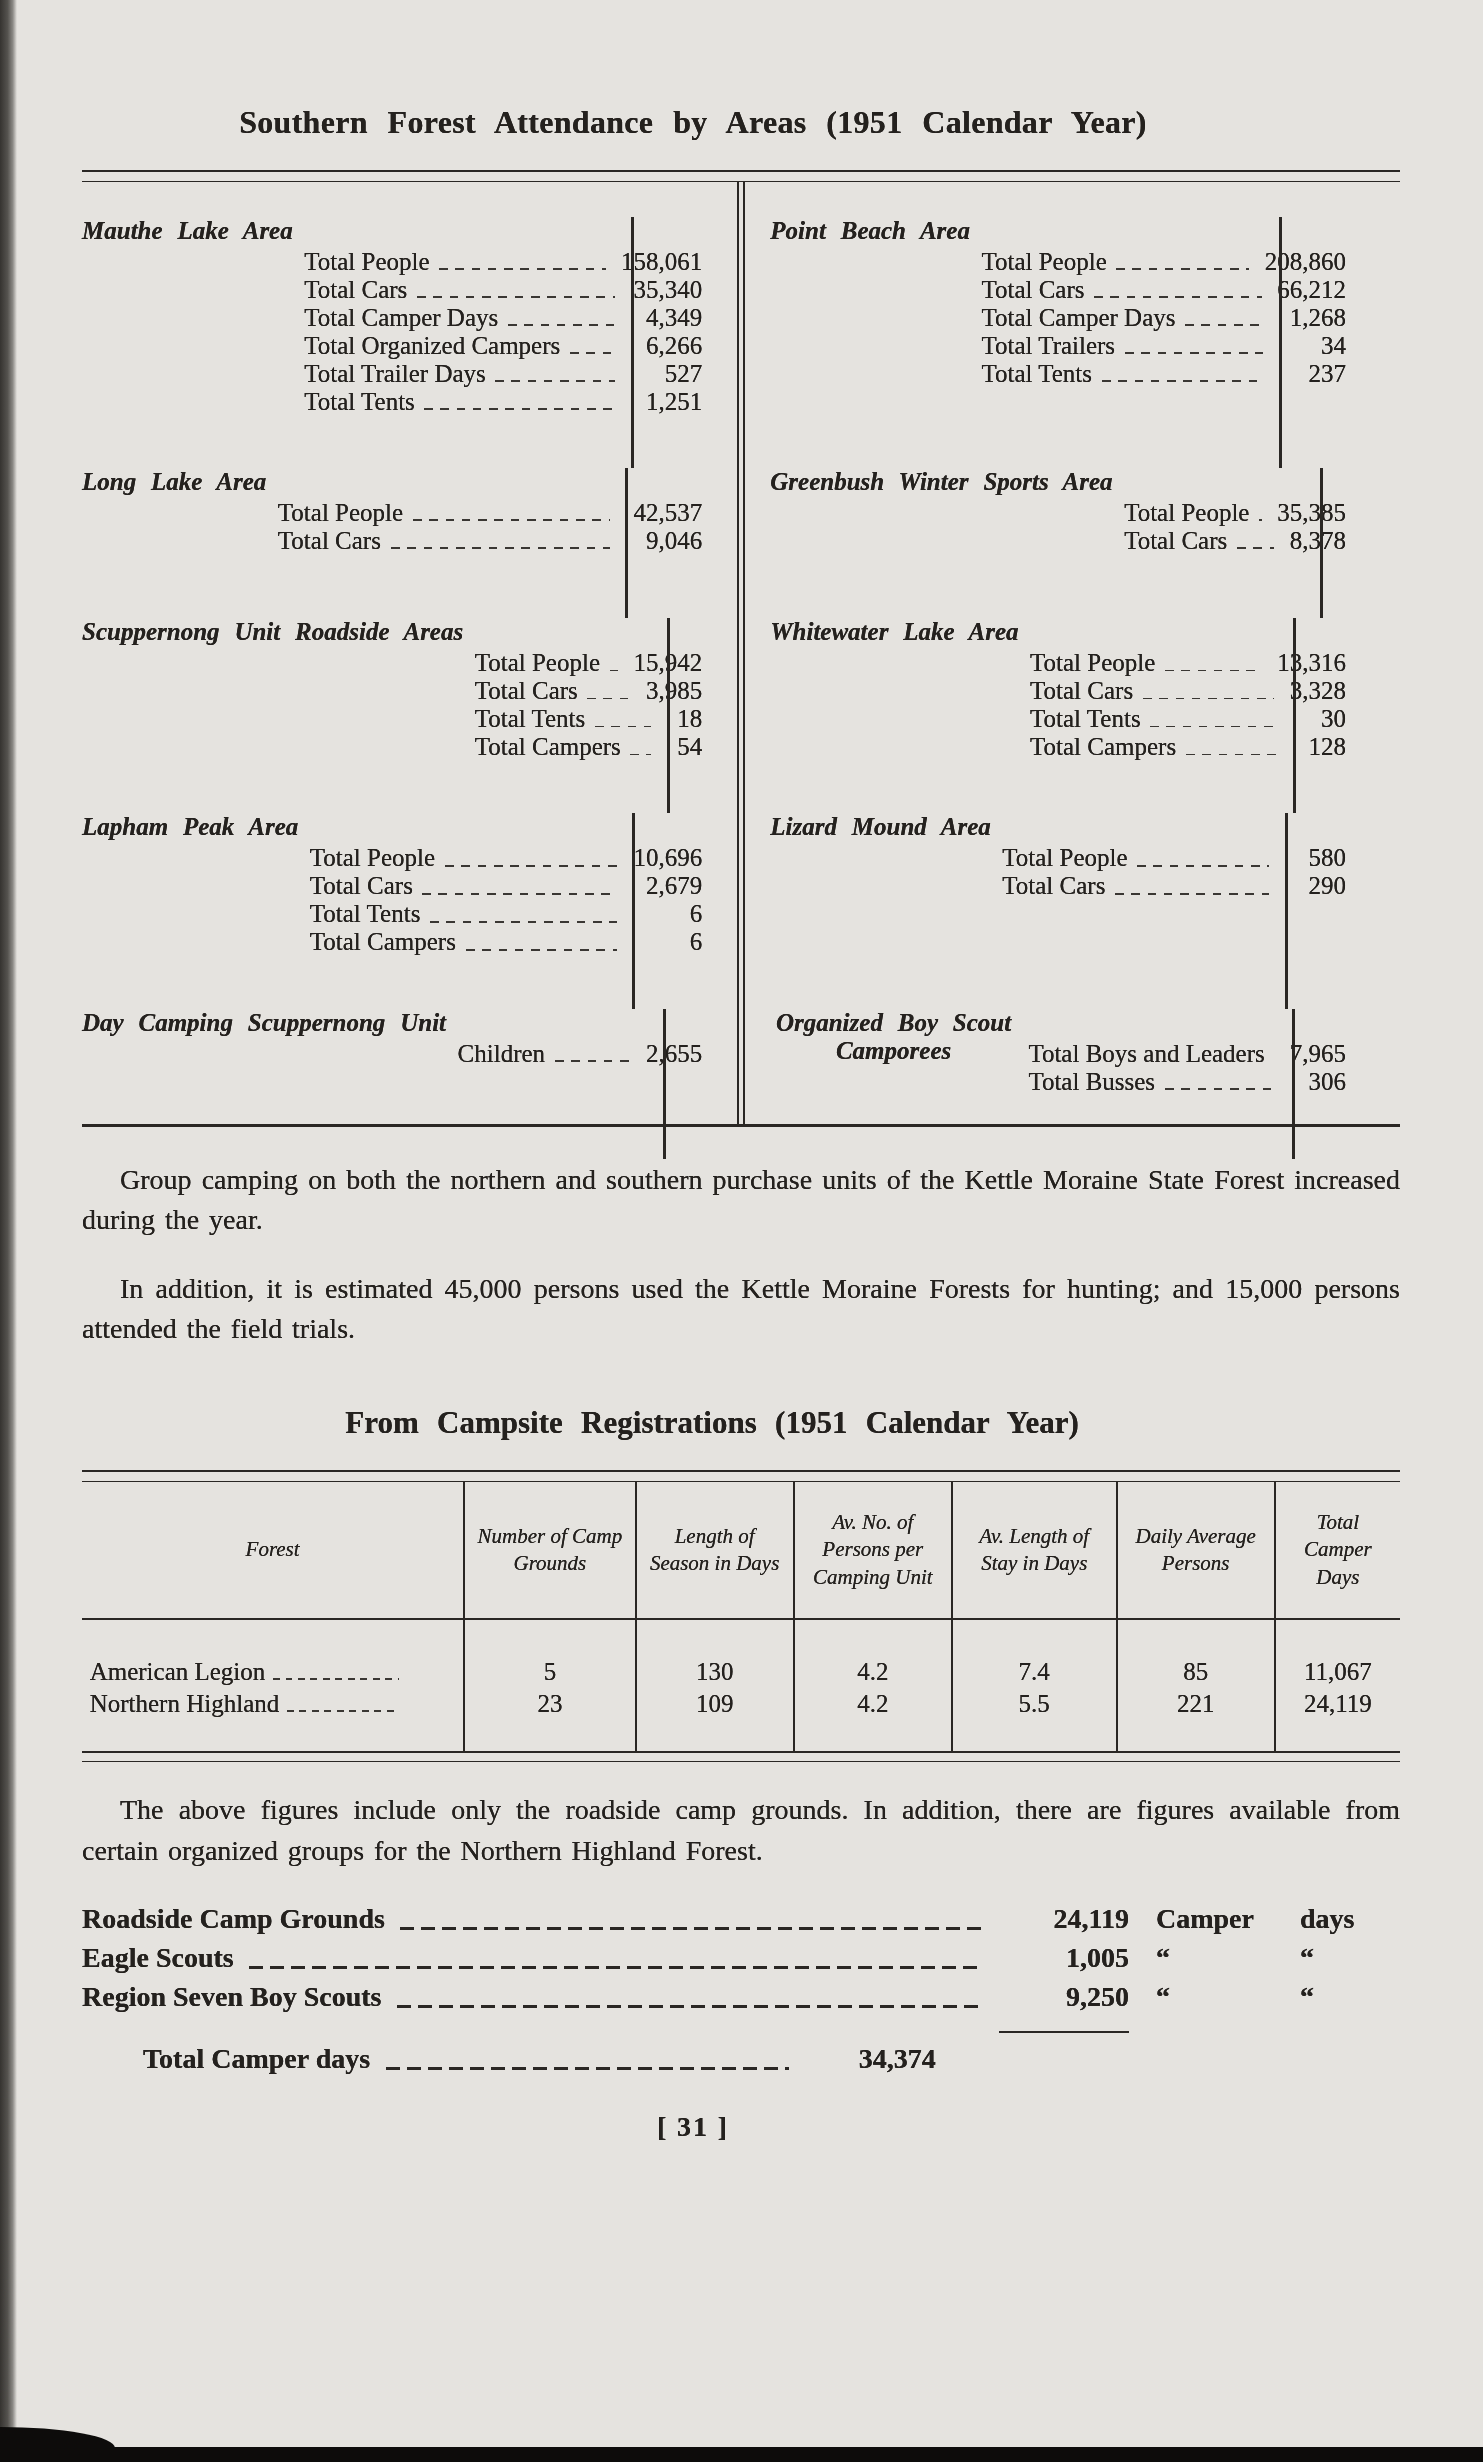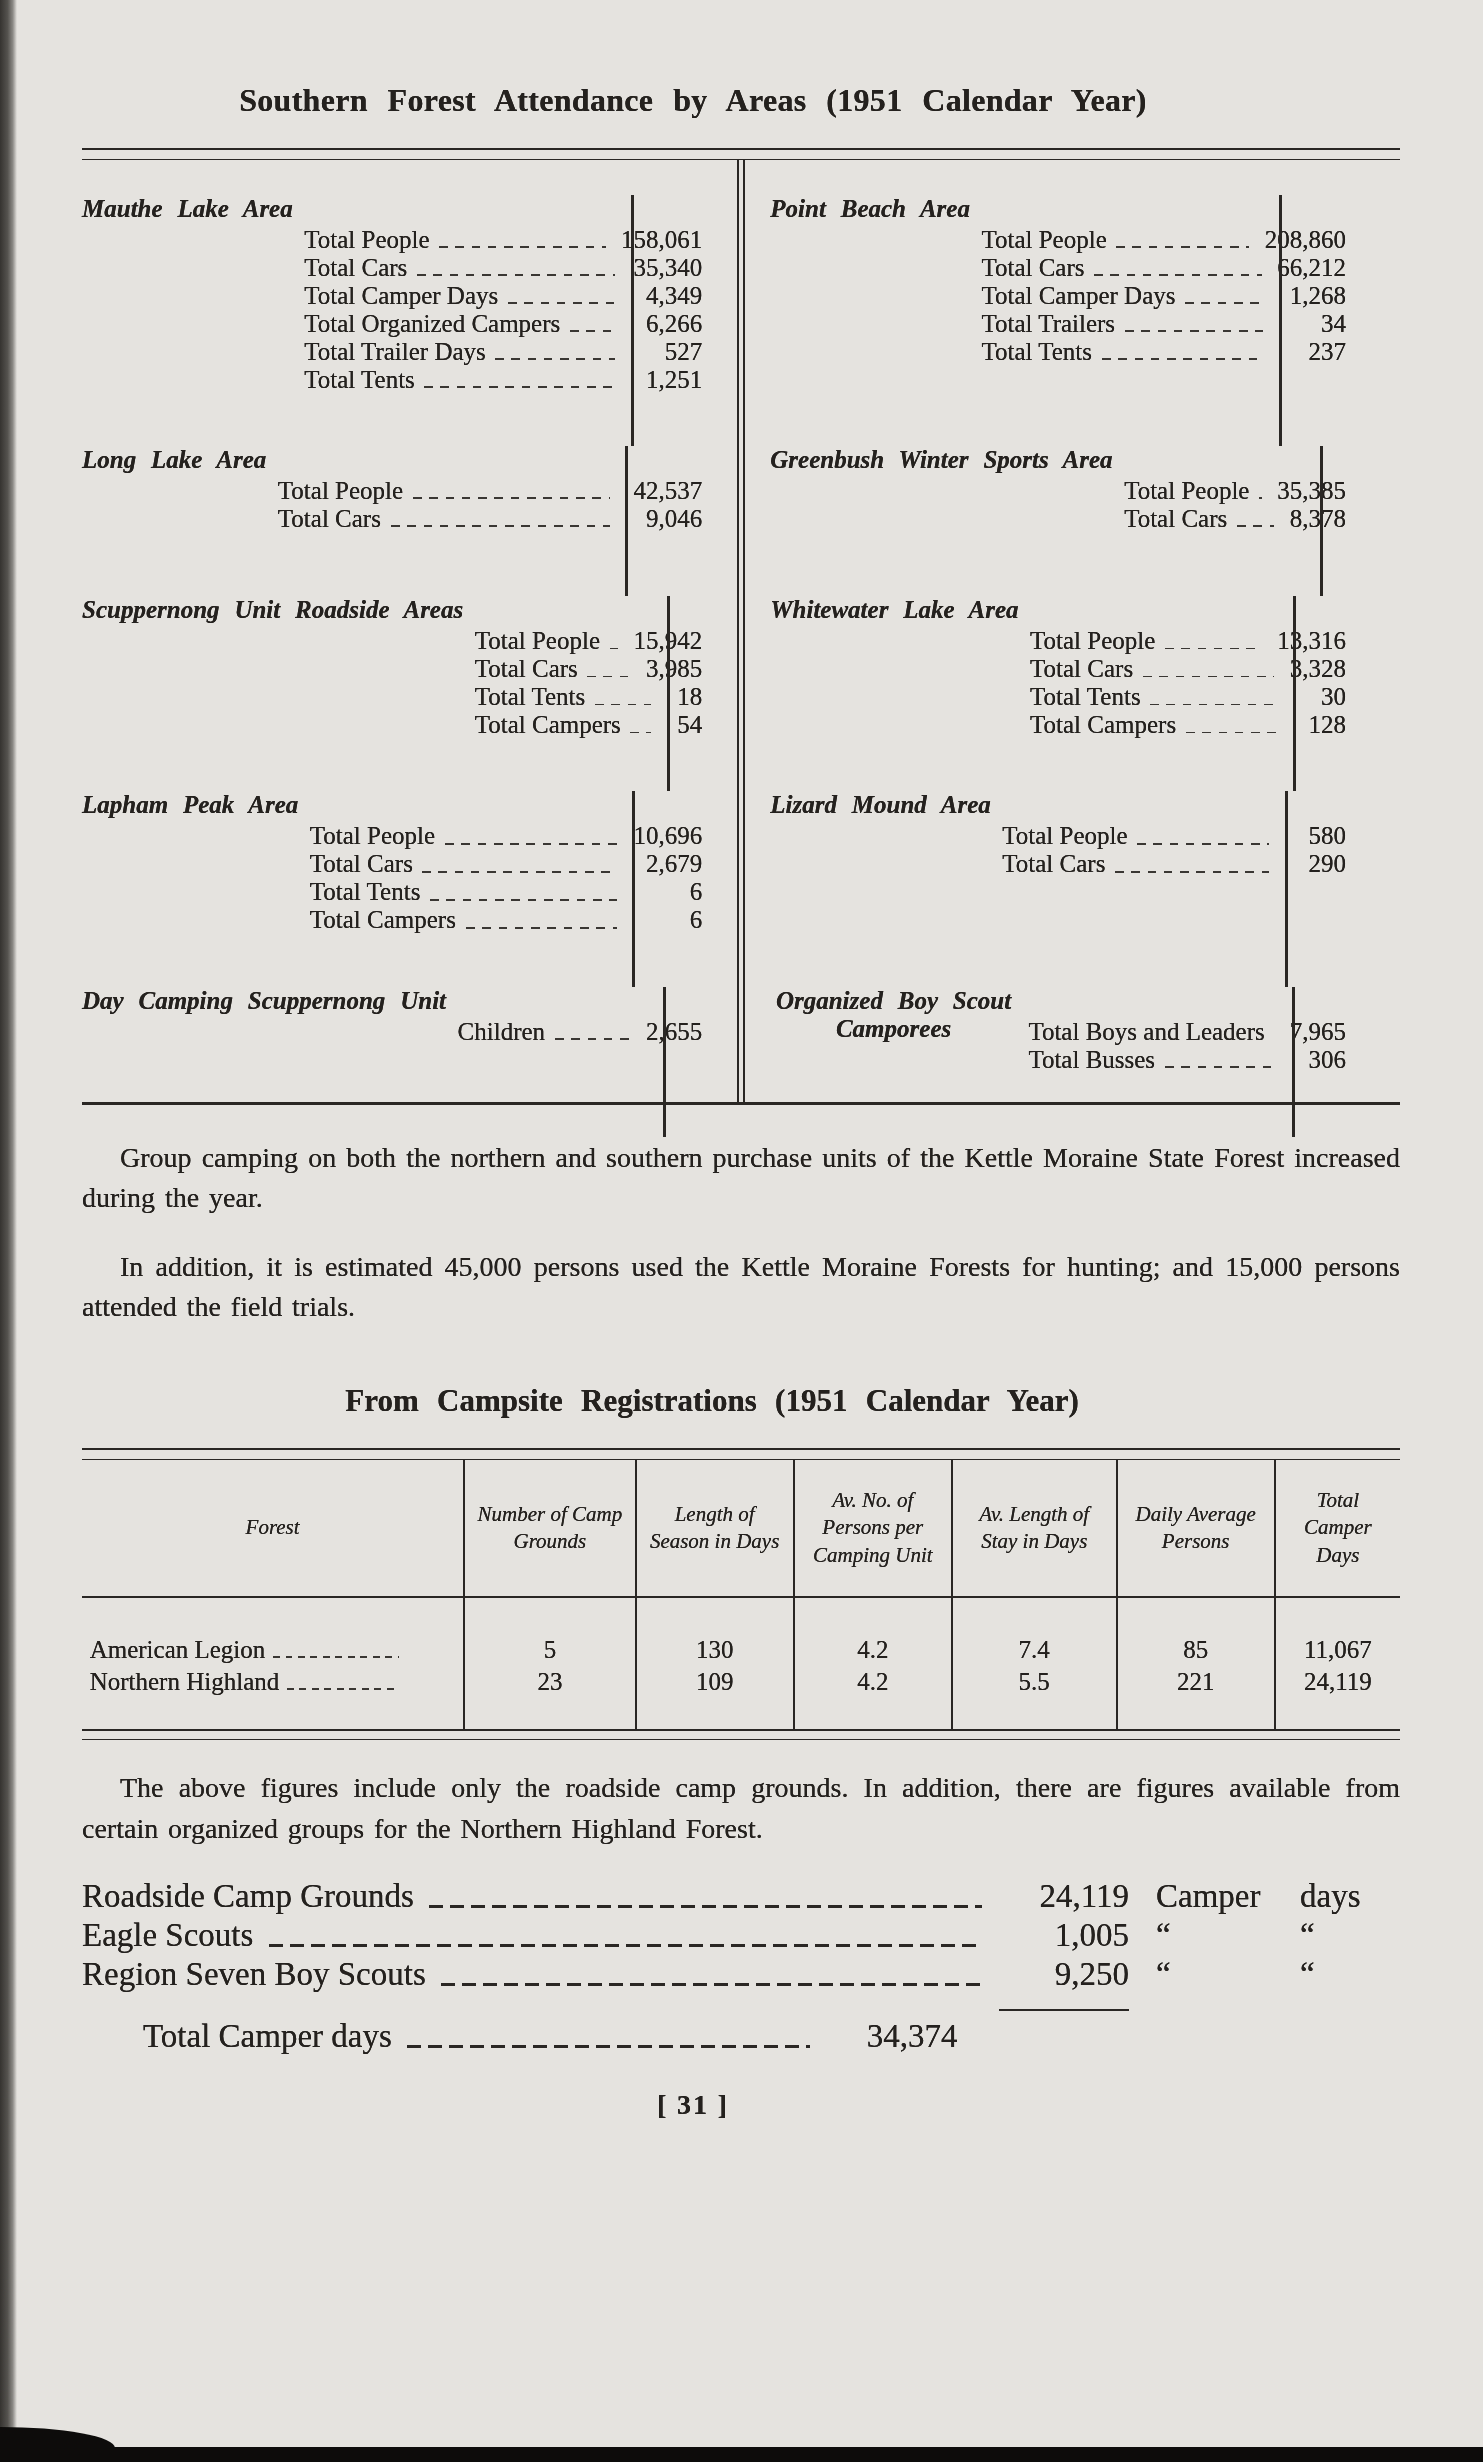--- a/index.html
+++ b/index.html
@@ -12,21 +12,21 @@
     text-shadow:0 0 0.4px currentColor;
   }
   .edge-left{position:absolute;left:0;top:0;bottom:0;width:17.3px;
     background:linear-gradient(90deg,#353330 0%,#55534f 45%,#8b8985 75%,#e5e3df 100%);}
   .edge-bottom{position:absolute;left:0;right:0;bottom:0;height:15.4px;background:#0d0c0b;}
   .edge-corner{position:absolute;left:0;bottom:9.6px;width:115px;height:25px;background:#0d0c0b;
     border-top-right-radius:115px 21px;}
   .content{position:absolute;left:82px;top:0;width:1318px;}
 
   
-  .doc-title{margin-top:82px;text-align:center;font-weight:bold;font-size:32px;
+  .doc-title{margin-top:104px;text-align:center;font-weight:bold;font-size:32px;
     word-spacing:11.5px;letter-spacing:0.3px;padding-right:96px;}
   .reg-title{margin-top:56px;text-align:center;font-weight:bold;font-size:31px;
     word-spacing:10.6px;padding-right:58px;}
 
   
   .dbl-rule{height:8.6px;border-top:2.9px solid #2a2724;border-bottom:1.9px solid #2a2724;}
   .att-wrap{margin-top:29px;}
   .att-table{border-bottom:3.8px solid #2a2724;}
 
   
@@ -61,21 +61,21 @@
     text-align:center;vertical-align:middle;padding:27px 5.8px;border-bottom:2.9px solid #2a2724;}
   .reg-table th,.reg-table td{border-right:2.9px solid #2a2724;}
   .reg-table th:last-child,.reg-table td:last-child{border-right:none;}
   .reg-table td{font-size:25px;text-align:center;padding:1.9px 5.8px;}
   .reg-table tbody tr:first-child td{padding-top:38px;}
   .reg-table tbody tr:last-child td{padding-bottom:33px;}
   .rf{display:flex;align-items:baseline;min-width:0;padding-left:1.9px;}
   .rf .t-lead{margin:0 58px 5.8px 7.7px;background:repeating-linear-gradient(90deg,#3a3733 0 6.7px,transparent 6.7px 12.5px);}
 
   
-  .sum{margin-top:21px;font-weight:normal;font-size:33px;}
+  .sum{margin-top:21px;font-weight:bold;font-size:28px;}
   .sum-row{display:flex;align-items:baseline;line-height:39px;}
   .sum-label{white-space:nowrap;}
   .sum-lead{flex:1;height:2.9px;align-self:flex-end;margin:0 17.3px 7.7px 15.4px;
     background:repeating-linear-gradient(90deg,#2a2724 0 14.4px,transparent 14.4px 21px);}
   .sum-val{width:130px;text-align:right;}
   .sum-unit{width:271px;display:flex;}
   .ua{width:144px;padding-left:27px;}
   .total-rule{width:130px;border-top:2.9px solid #2a2724;margin:15.4px 271px 5.8px auto;}
   .sum-row.total .sum-label{margin-left:61px;}
   .sum-row.total .sum-lead{max-width:403px;}

